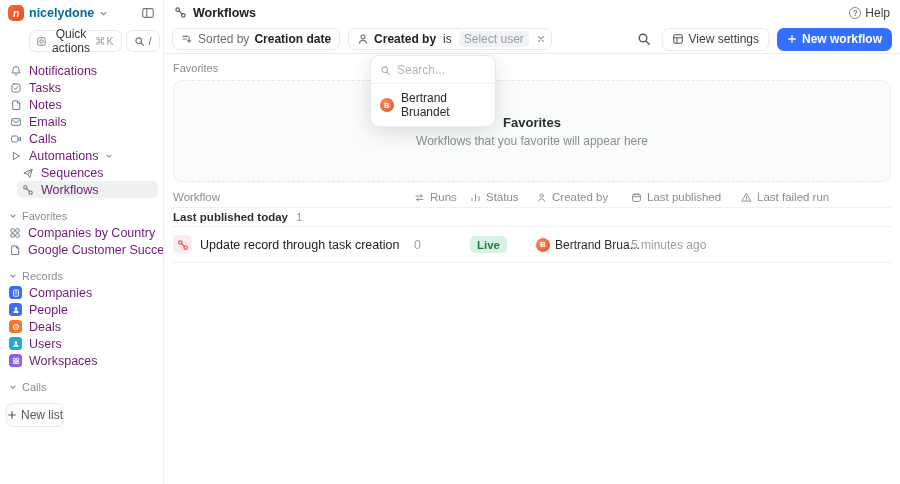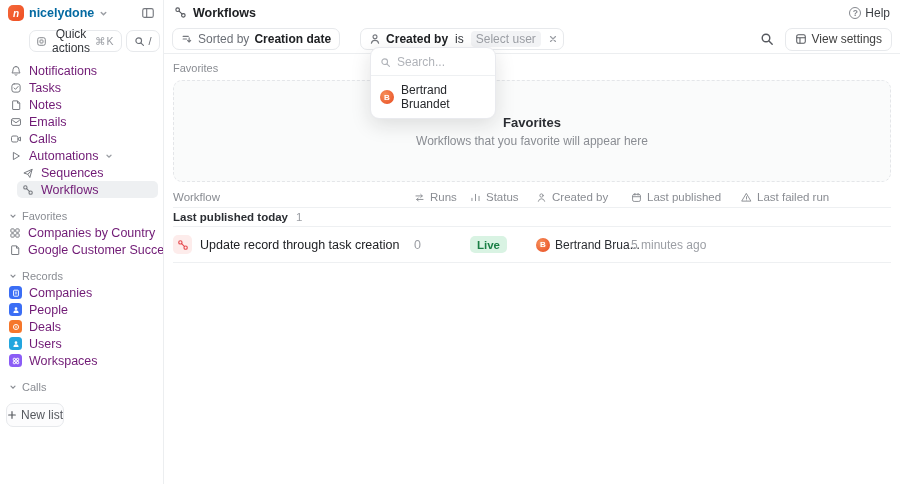--- a/index.html
+++ b/index.html
@@ -28,21 +28,21 @@
   .newlist-btn { margin:8px 1px 0 1px; height:24px; border:1px solid #e7e9ec; border-radius:7px; background:#fcfcfd; color:#55585e; display:flex; align-items:center; justify-content:center; gap:4px; font-size:12px; cursor:pointer; }
 
   
   .main { flex:1; display:flex; flex-direction:column; position:relative; min-width:0; }
   .main-header { height:25px; display:flex; align-items:center; padding:0 10px; gap:6px; }
   .page-title { font-weight:600; font-size:12.5px; color:#202225; display:flex; align-items:center; gap:6px; }
   .page-title .ni { color:#55585e; display:flex; }
   .help { margin-left:auto; display:flex; align-items:center; gap:4px; color:#3c3f44; font-size:12px; cursor:pointer; }
   .help-q { width:12px; height:12px; border:1.2px solid #85888e; border-radius:50%; color:#85888e; font-size:8.5px; display:flex; align-items:center; justify-content:center; font-weight:700; }
 
-  .toolbar { height:29px; display:flex; align-items:center; gap:20px; padding:0 8px; border-bottom:1px solid #eceef0; }
+  .toolbar { height:29px; display:flex; align-items:center; gap:8px; padding:0 8px; border-bottom:1px solid #eceef0; }
   .chip { display:flex; align-items:center; gap:5px; height:22px; padding:0 8px; border:1px solid #e7e9ec; border-radius:7px; background:#fff; font-size:12px; cursor:pointer; white-space:nowrap; }
   .chip .ni { color:#75787e; display:flex; }
   .chip .lbl { color:#6b6f76; }
   .chip .val { color:#202225; font-weight:600; }
   .filter-chip { padding-right:5px; }
   .filter-chip .field { color:#202225; font-weight:600; }
   .filter-chip .op { color:#33363b; padding:0 2px; }
   .filter-chip .pick { color:#9b9ea4; background:#f2f3f5; border-radius:4px; padding:1px 5px; }
   .filter-chip .x { color:#9b9ea4; display:flex; margin-left:2px; cursor:pointer; }
   .tb-right { margin-left:auto; display:flex; align-items:center; gap:8px; }
@@ -69,21 +69,21 @@
   .data-row { height:36px; cursor:pointer; }
   .wf-ic { width:19px; height:19px; border-radius:5px; background:#fdeceb; color:#e5484d; display:flex; align-items:center; justify-content:center; }
   .row-name { font-weight:500; color:#202225; font-size:12.5px; white-space:nowrap; overflow:hidden; text-overflow:ellipsis; }
   .runs-val { color:#9b9ea4; }
   .pill { display:inline-flex; align-items:center; height:17px; padding:0 7px; border-radius:5px; background:#d9f3e3; color:#1a7f45; font-size:11.5px; font-weight:600; }
   .created-cell { display:flex; align-items:center; gap:5px; color:#2b2e33; font-size:12px; white-space:nowrap; }
   .av { width:14px; height:14px; min-width:14px; border-radius:50%; background:radial-gradient(circle at 35% 35%,#f6915c,#e8491f); color:#fff; font-size:8px; font-weight:700; display:flex; align-items:center; justify-content:center; }
   .pub-val { color:#9b9ea4; font-size:12px; }
 
   
-  .dropdown { position:absolute; left:206px; top:47px; width:126px; background:#fff; border:1px solid #e9eaee; border-radius:9px; box-shadow:0 6px 20px rgba(20,22,26,.13); z-index:20; overflow:hidden; }
+  .dropdown { position:absolute; left:206px; top:55px; width:126px; background:#fff; border:1px solid #e9eaee; border-radius:9px; box-shadow:0 6px 20px rgba(20,22,26,.13); z-index:20; overflow:hidden; }
   .dd-search { display:flex; align-items:center; gap:6px; padding:7px 9px 6px 9px; border-bottom:1px solid #eef0f2; color:#9b9ea4; }
   .dd-search input { border:none; outline:none; width:100%; font-size:12px; font-family:"Liberation Sans",sans-serif; color:#26282c; }
   .dd-search input::placeholder { color:#b0b3b9; }
   .dd-opt { display:flex; align-items:center; gap:7px; padding:7px 9px; font-size:12px; font-weight:500; color:#26282c; cursor:pointer; }
 
   svg { display:block; }
 </style>
 </head>
 <body>
 
@@ -375,20 +375,28 @@
           </span>
         <button class="btn-secondary">
           <span>
               <svg width="12" height="12" viewBox="0 0 14 14" fill="none" stroke="#55585e" stroke-width="1.2">
                 <rect x="2" y="2" width="10" height="10" rx="2"></rect>
                 <path d="M2 5.5h10M5.8 5.5V12"></path>
               </svg>
             </span>
           <span>View settings</span>
         </button>
+        <button class="btn-primary">
+          <span>
+              <svg width="10" height="10" viewBox="0 0 12 12" fill="none" stroke="#fff" stroke-width="1.6" stroke-linecap="round">
+                <path d="M6 2v8M2 6h8"></path>
+              </svg>
+            </span>
+          <span>New workflow</span>
+        </button>
       </div>
     </div>
 
     <div class="dropdown">
       <div class="dd-search">
         <span>
             <svg width="11" height="11" viewBox="0 0 14 14" fill="none" stroke="#b0b3b9" stroke-width="1.4" stroke-linecap="round">
               <circle cx="6" cy="6" r="3.6"></circle>
               <line x1="9" y1="9" x2="12" y2="12"></line>
             </svg>

